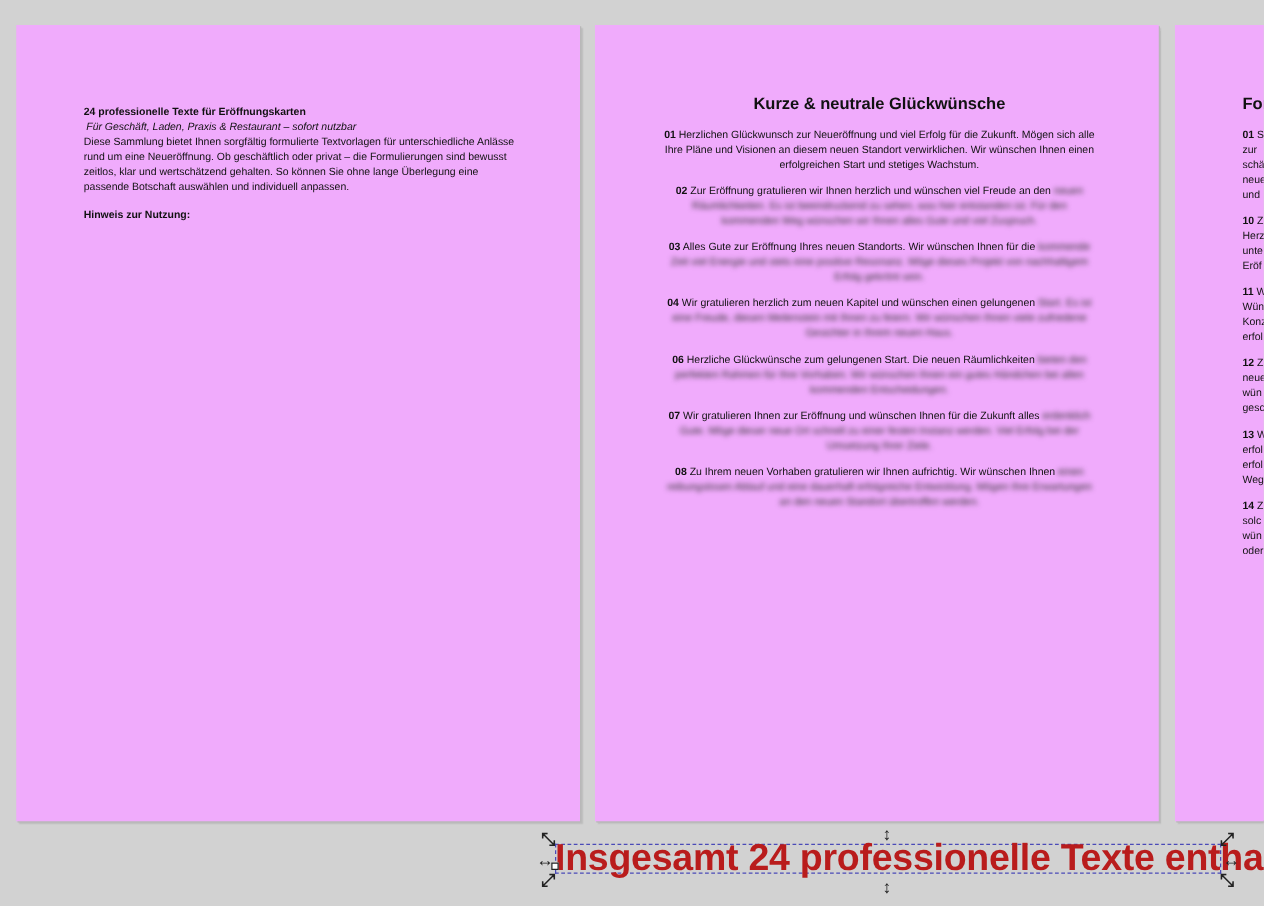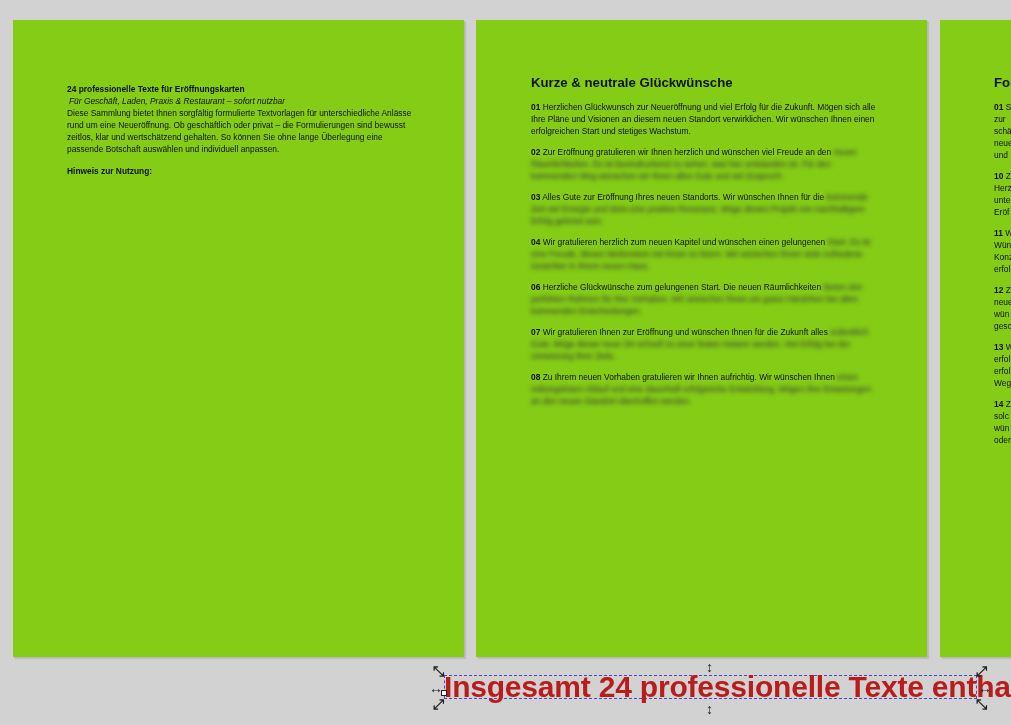--- a/index.html
+++ b/index.html
@@ -3,36 +3,36 @@
 <meta charset="utf-8">
 <style>
   html, body { margin: 0; padding: 0; }
   body {
     width: 1011px; height: 725px; overflow: hidden;
     background: #d2d2d2; position: relative;
     font-family: "Liberation Sans", sans-serif;
   }
   .page {
     position: absolute; top: 20px; height: 637px;
-    background: #84cc16;
+    background: #f0abfc;
     box-shadow: 1px 1px 0 #b8b8b8, 2px 2px 1px #bdbdbd;
     overflow: hidden;
   }
   #page1 { left: 13px; width: 451px; }
   #page2 { left: 476px; width: 451px; }
   #page3 { left: 940px; width: 451px; }
 
   .p1-content { position: absolute; left: 54px; top: 63px; width: 350px; font-size: 8.4px; line-height: 12px; color: #111; }
   .p1-title { font-weight: bold; }
   .p1-sub { font-style: italic; padding-left: 2px; }
   .p1-para { }
   .p1-hint-h { font-weight: bold; margin-top: 10px; }
   .p1-hint { padding-left: 2px; }
 
-  .p2-content { position: absolute; left: 55px; top: 55px; width: 345px; color: #111; }
+  .p2-content { position: absolute; left: 55px; top: 55px; width: 345px; color: #111; text-align: center; }
   .section-title { font-size: 13.2px; font-weight: bold; margin-bottom: 10px; line-height: 16px; }
   .entry { font-size: 8.4px; line-height: 12px; margin-bottom: 9px; }
   .entry .num { font-weight: bold; }
   .blur { filter: blur(2.2px); color: #333; }
 
   .p3-content { position: absolute; left: 54px; top: 55px; width: 345px; color: #111; }
 
   
   .frame {
     position: absolute; left: 444px; top: 675px; width: 533px; height: 24px;

